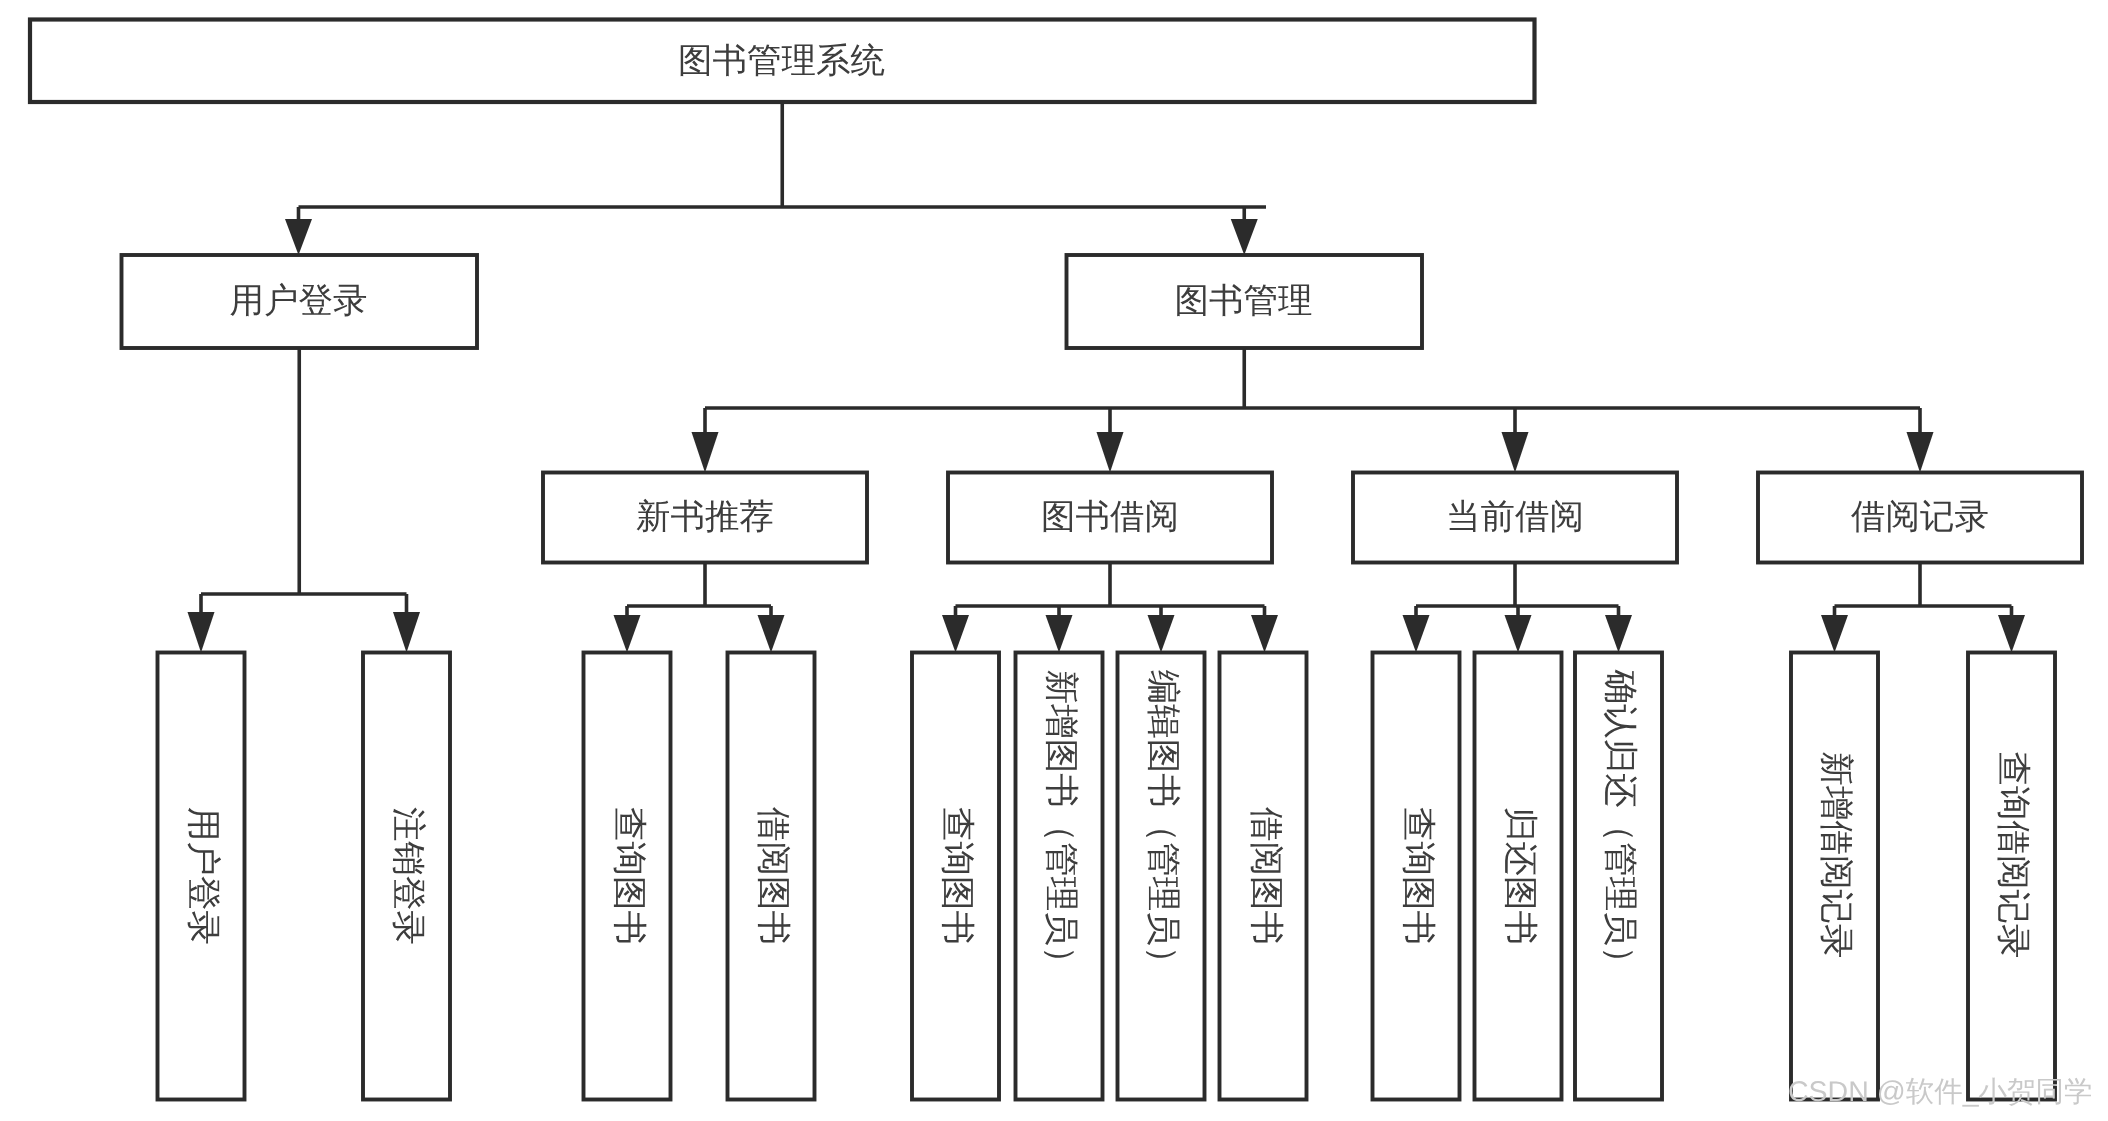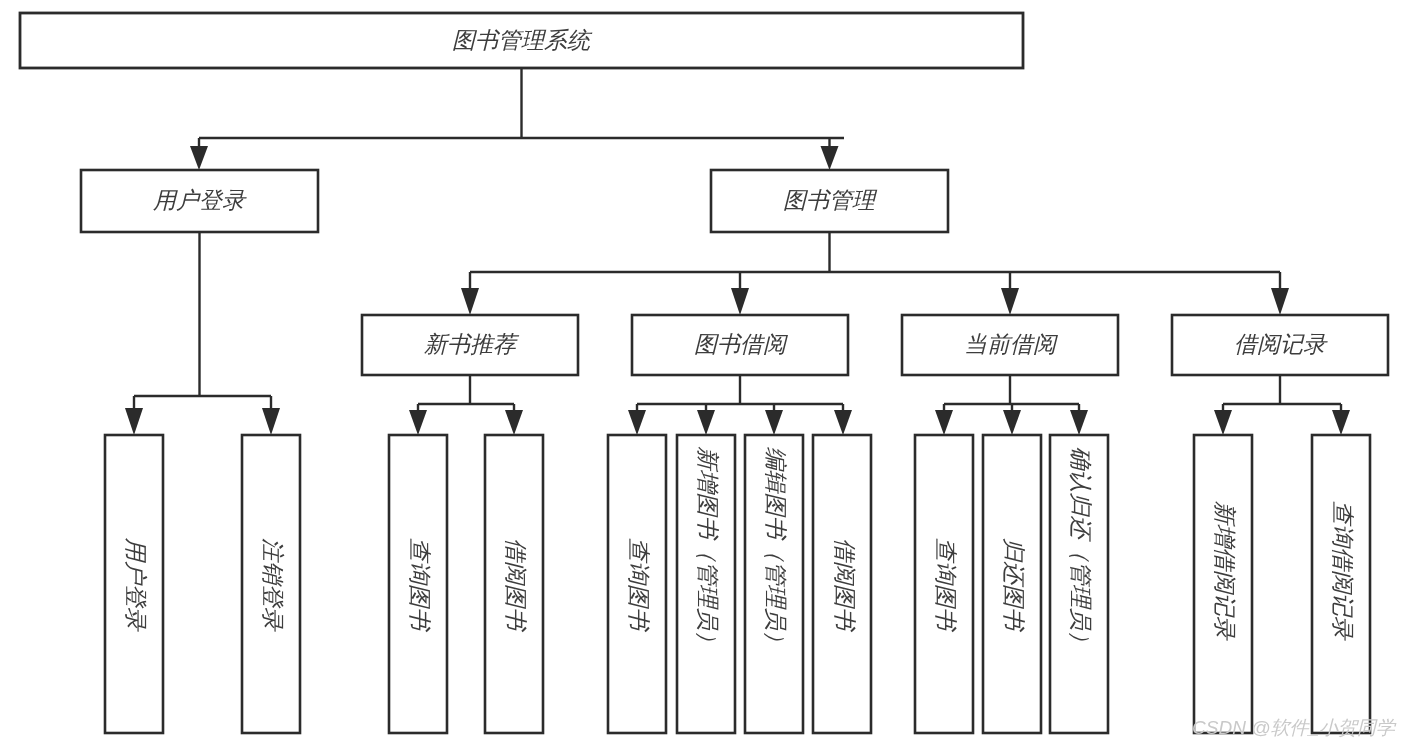--- a/index.html
+++ b/index.html
@@ -10,21 +10,20 @@
   }
   body {
     font-family: "Liberation Sans", "DejaVu Sans", sans-serif;
   }
   #diagram-root {
     position: relative;
     width: 1405px;
     height: 747px;
     background: #ffffff;
     overflow: hidden;
-    font-style: italic;
   }
   svg.diagram-canvas {
     position: absolute;
     top: 0;
     left: 0;
     width: 1405px;
     height: 747px;
     display: block;
   }
   .node-rect {

